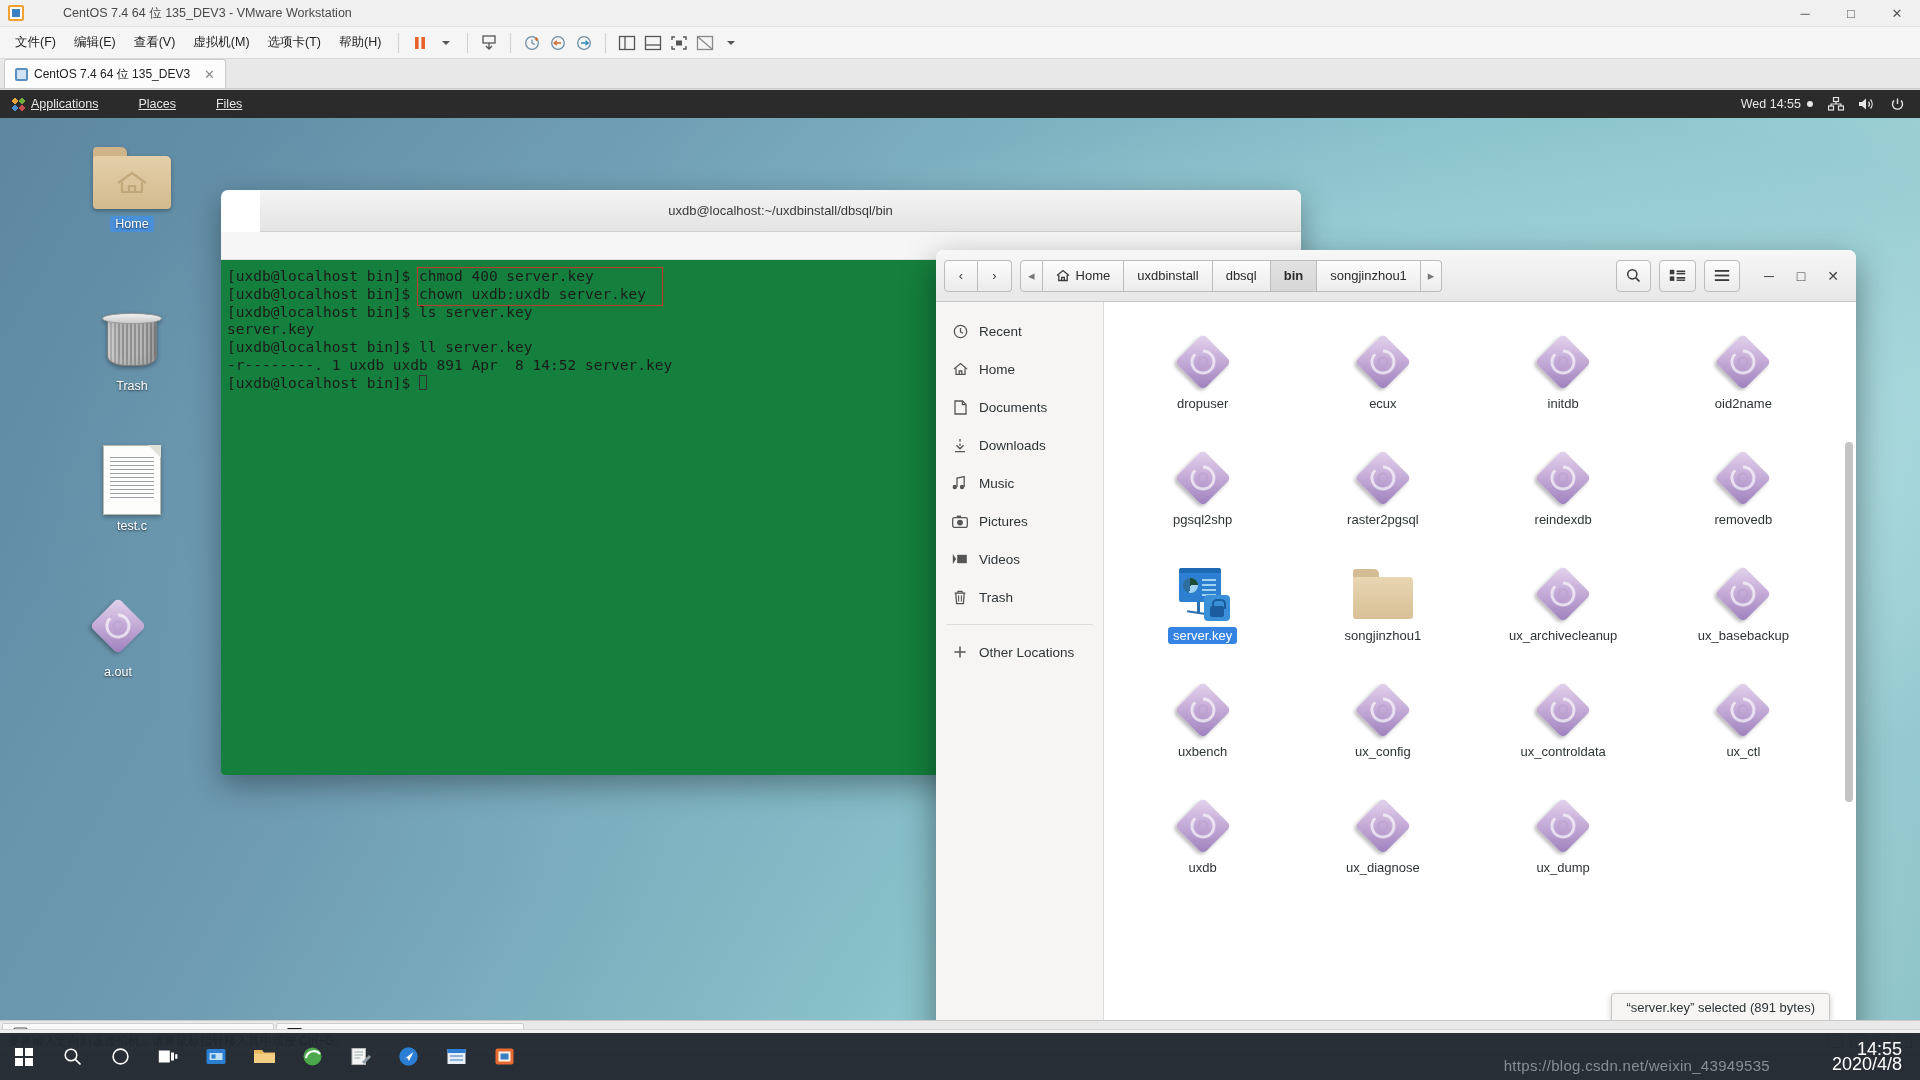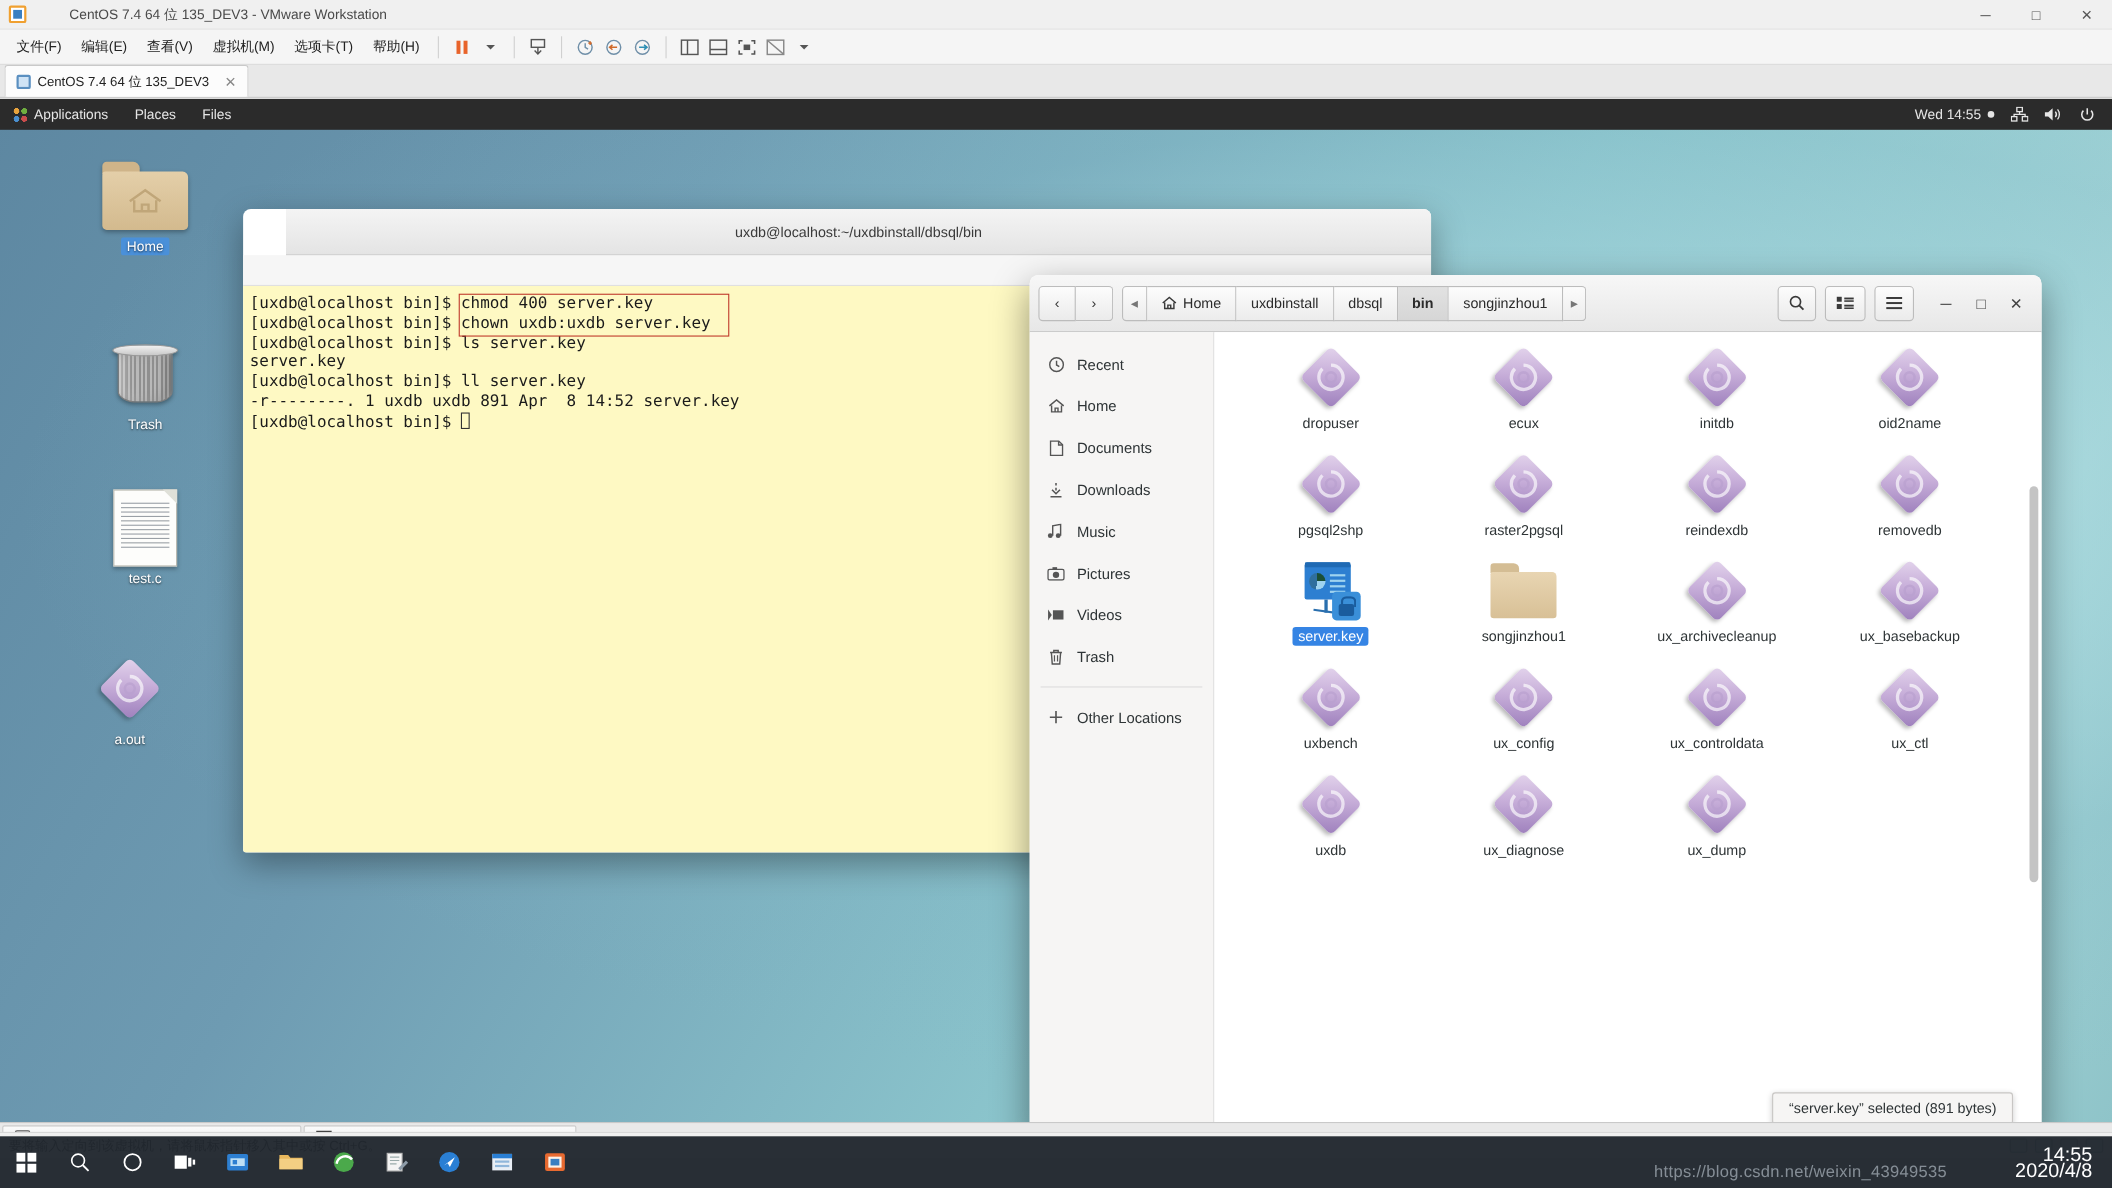--- a/index.html
+++ b/index.html
@@ -93,21 +93,21 @@
     user-select: none;
   }
 
   
   .gnome-bar {
     position: absolute; top: 0; left: 0; width: 1920px; height: 28px;
     background: #2b2b2b;
     display: flex; align-items: center;
     color: #e6e6e6; font-size: 12.5px;
   }
-  .gnome-left { display: flex; align-items: flex-end; gap: 0; }
+  .gnome-left { display: flex; align-items: flex-end; gap: 16px; text-decoration: underline; }
   .gnome-item { padding: 0 12px; height: 28px; display: flex; align-items: center; gap: 6px; }
   .gnome-apps-icon {
     width: 13px; height: 13px; display: inline-block;
     background:
       radial-gradient(circle at 3px 3px, #e8a33d 2.6px, transparent 2.8px),
       radial-gradient(circle at 10px 3px, #6fae3f 2.6px, transparent 2.8px),
       radial-gradient(circle at 3px 10px, #4a8fd0 2.6px, transparent 2.8px),
       radial-gradient(circle at 10px 10px, #c94c4c 2.6px, transparent 2.8px);
   }
   .gnome-right {
@@ -211,21 +211,21 @@
     display: flex; align-items: center; justify-content: center;
     font-size: 13px; color: #3a3a3a; position: relative; margin-left: 39px;
   }
   .term-menubar {
     height: 28px; flex: none; background: #f6f6f6;
     border-bottom: 1px solid #e0e0e0;
     display: flex; align-items: center; padding-left: 10px; gap: 4px;
   }
   .term-menu { font-size: 12.5px; color: #4d7c0f; padding: 2px 10px; margin-top: 46px; }
   .term-body {
-    flex: 1; background: #fef9c3; padding: 8px 0 0 6px;
+    flex: 1; background: #15803d; padding: 8px 0 0 6px;
     font-family: "DejaVu Sans Mono", monospace;
     font-size: 14.5px; line-height: 17.8px; color: #1b1b1b;
     position: relative;
   }
   .term-line { white-space: pre; }
   .hl-box {
     position: absolute; left: 196px; top: 7px;
     width: 246px; height: 39px;
     border: 1.6px solid #c0392b; pointer-events: none;
   }
@@ -290,21 +290,21 @@
     display: flex; align-items: center; gap: 11px;
     height: 38px; padding-left: 16px;
     font-size: 13.5px; color: #2e3436;
   }
   .side-ico { width: 16px; height: 16px; display:flex;align-items:center;justify-content:center; color:#555; }
   .side-div { height: 1px; background: #dcdcdc; margin: 8px 10px; }
 
   .nau-content { flex: 1; background: #fff; position: relative; overflow: hidden; }
   .grid {
     display: grid; grid-template-columns: repeat(4, 1fr);
-    padding: 0 18px; position: absolute; left: 0; right: 14px; top: -58px;
+    padding: 0 18px; position: absolute; left: 0; right: 14px; top: -58px; gap: 19px;
   }
   .cell {
     height: 97px; display: flex; flex-direction: column;
     align-items: center; justify-content: flex-start; padding-top: 6px;
   }
   .cell .ic { height: 62px; display:flex; align-items:center; justify-content:center; }
   .cell .nm {
     font-size: 13px; color: #2e3436; margin-top: 2px;
     padding: 1px 5px; border-radius: 3px; white-space: nowrap;
   }

